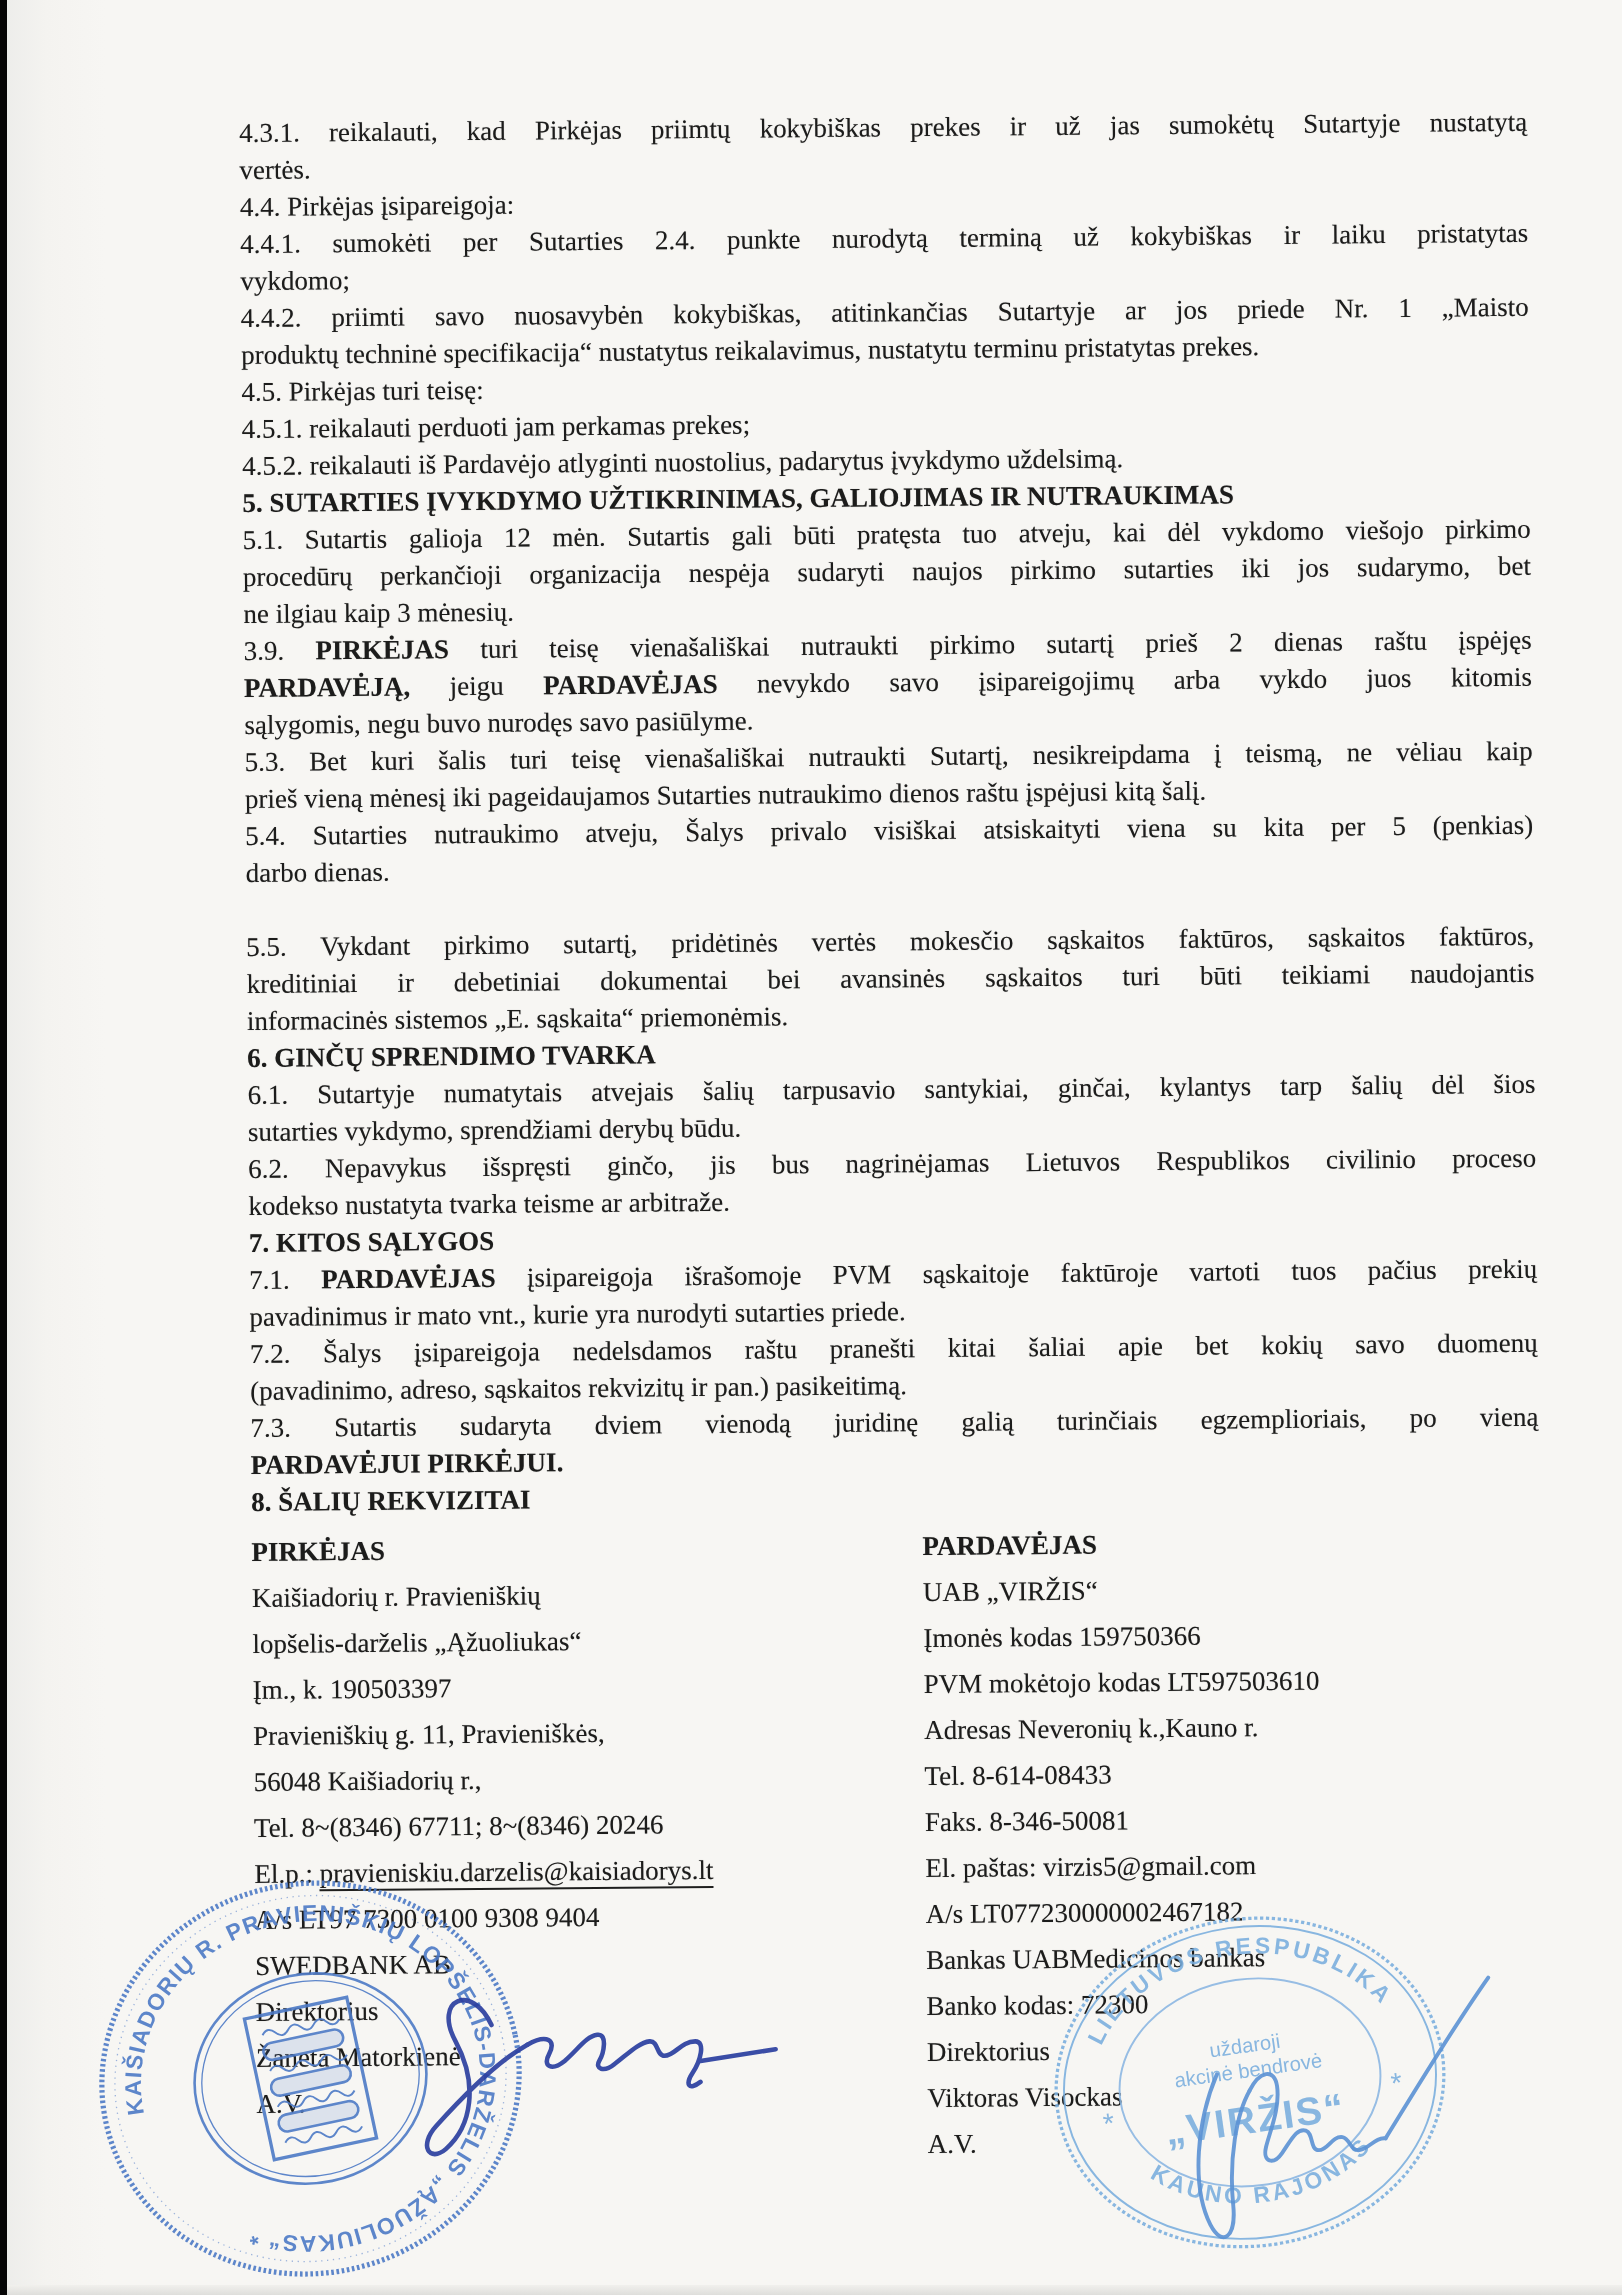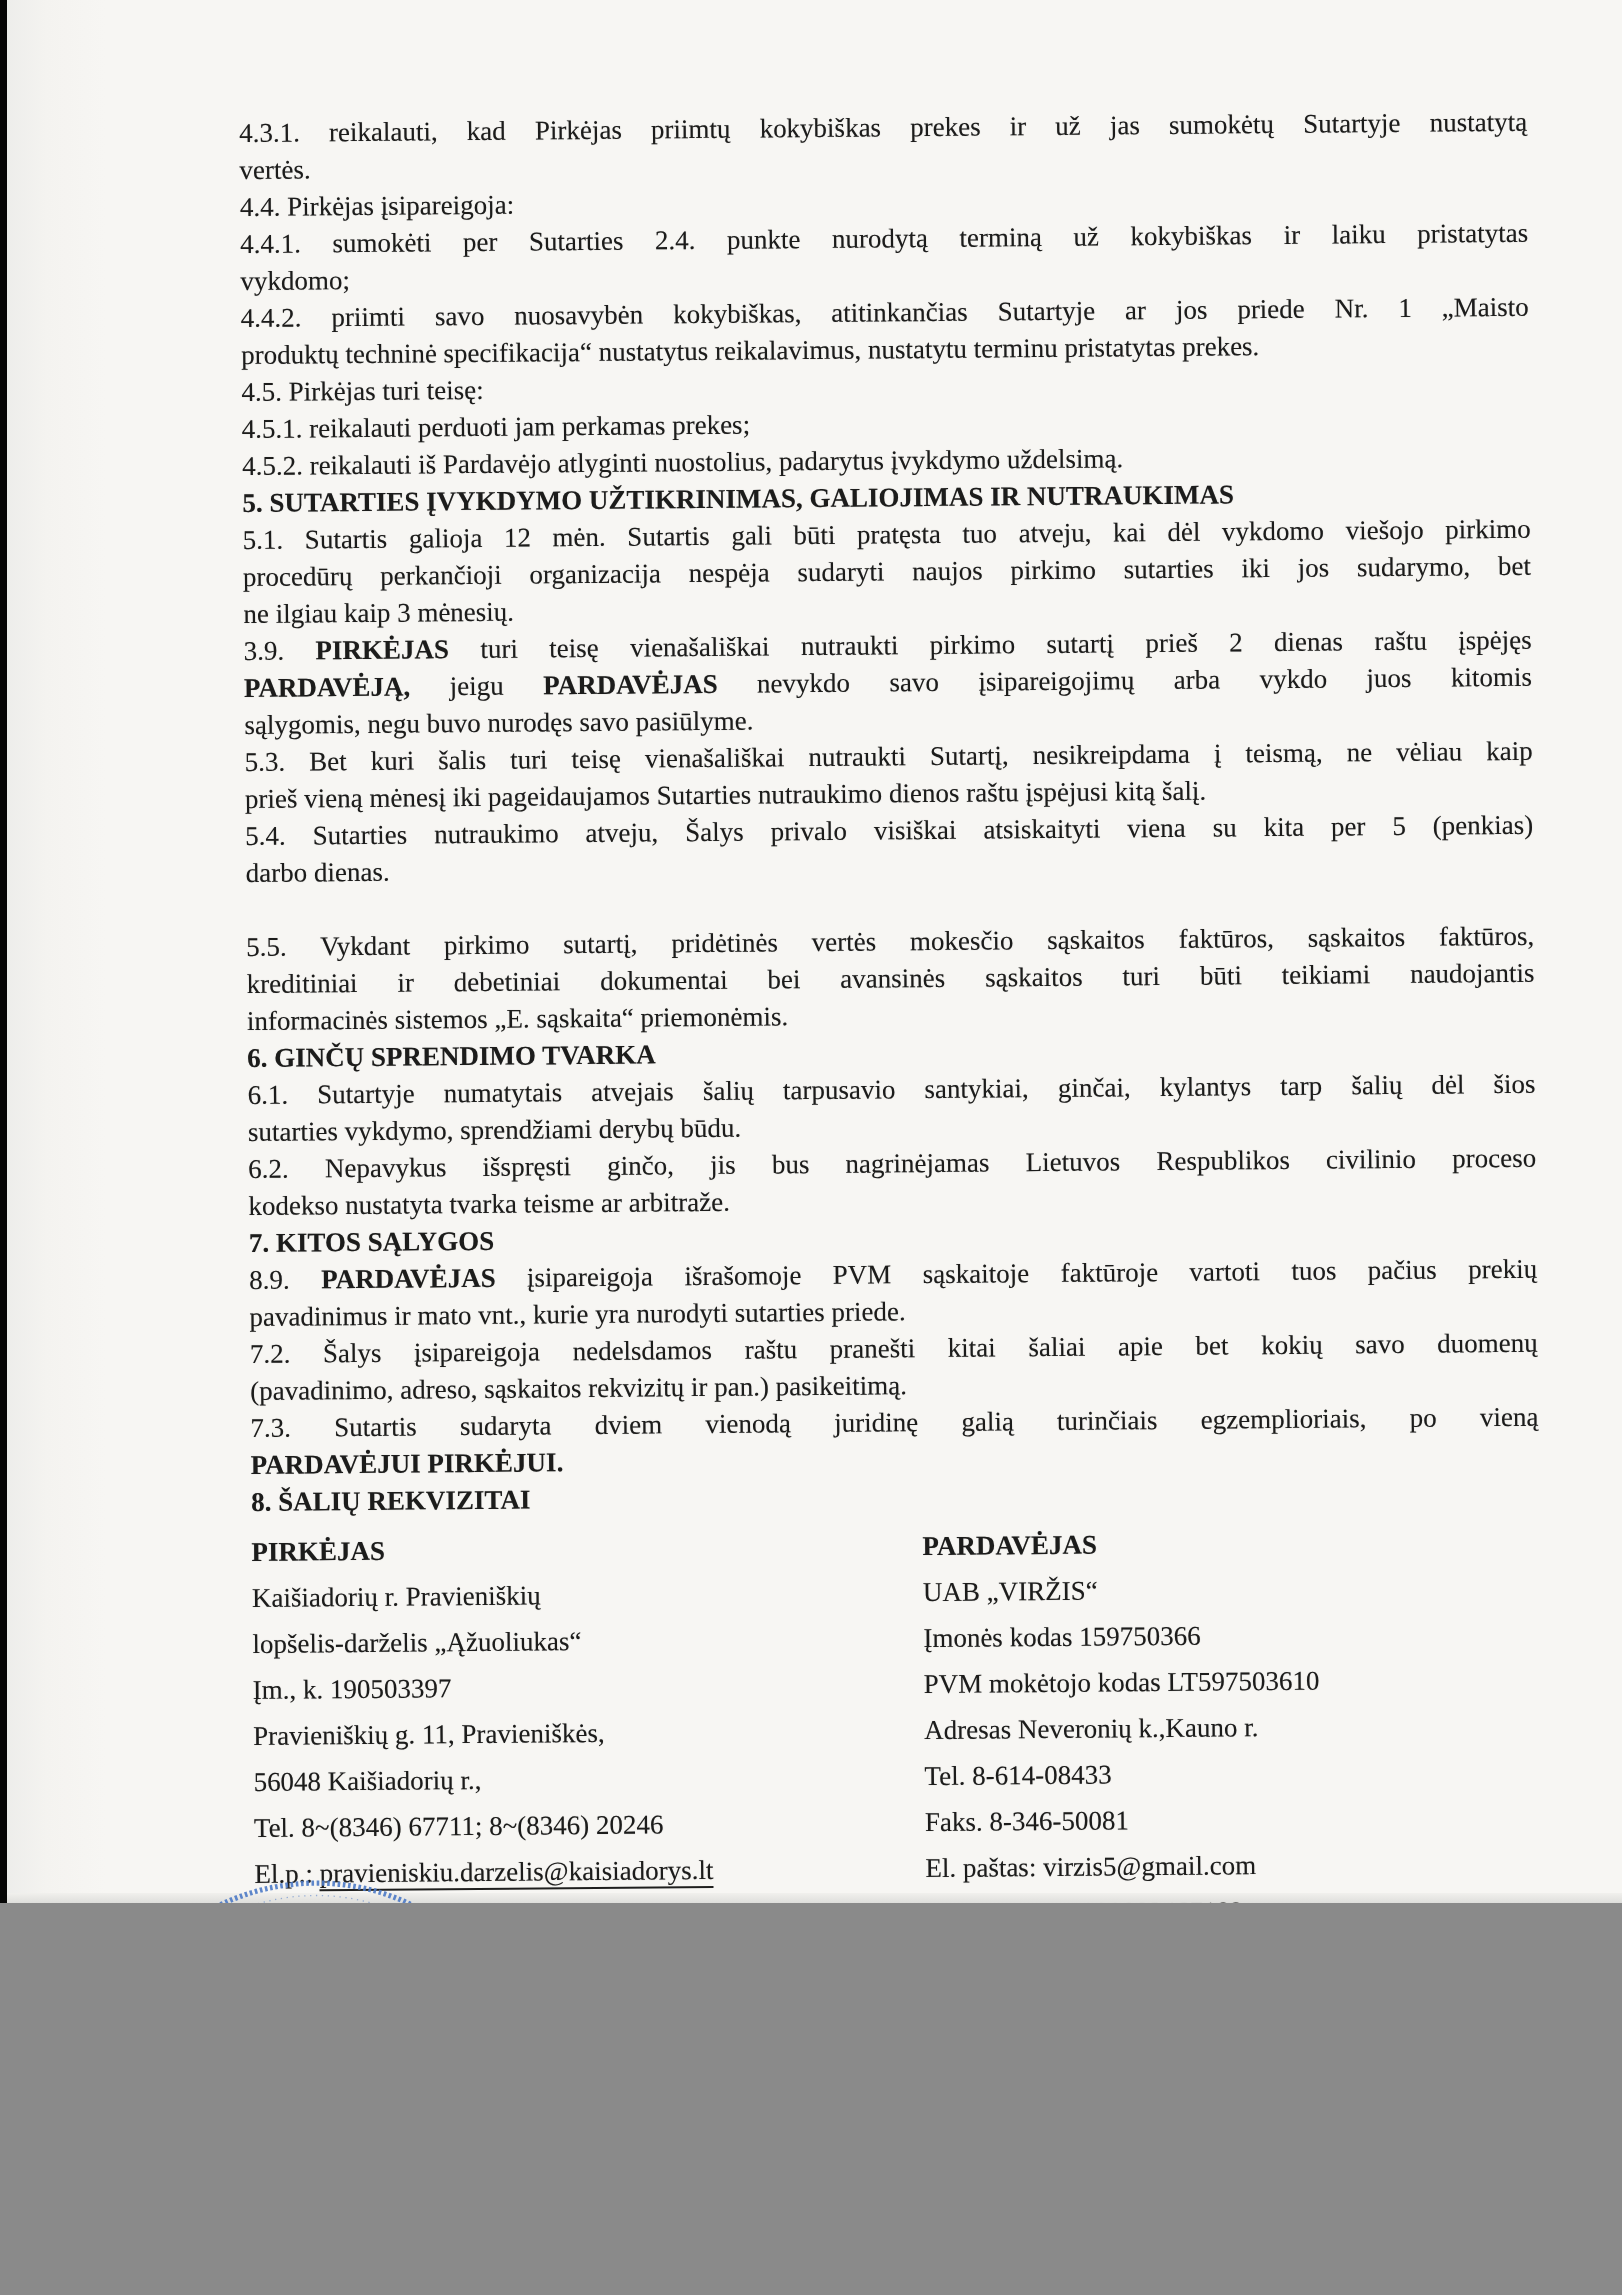--- a/index.html
+++ b/index.html
@@ -1,18 +1,18 @@
 <!DOCTYPE html>
 <html style="font-size:10.5px"><head>
 <meta charset="utf-8">
 <style>
   html,body{margin:0;padding:0;background:#8a8a8a;}
   .page{
     position:relative;
-    width:1623px;height:1903px;
+    width:1623px;height:2295px;
     background:linear-gradient(90deg,#ececea 0,#f4f3f0 46px,#f7f6f3 105px);
     overflow:hidden;
     font-family:"Liberation Serif","DejaVu Serif",serif;
     color:#1c1c1b;
   }
   .edge-strip{position:absolute;left:0;top:0;width:7.2px;height:2295px;background:#060606;z-index:40;}
   .bottom-band{position:absolute;left:0;bottom:0;width:100%;height:10.5px;background:linear-gradient(#f1f0ed,#dededb);z-index:5;}
   .content{
     position:absolute;left:239px;top:115px;width:1288px;
     transform:rotate(-0.5deg);transform-origin:top left;
@@ -102,21 +102,21 @@
           <div class="tline"><span>sutarties vykdymo, sprendžiami derybų būdu.</span></div>
         </div>
         <div class="para">
           <div class="tline just"><span>6.2. Nepavykus išspręsti ginčo, jis bus nagrinėjamas Lietuvos Respublikos civilinio proceso</span></div>
           <div class="tline"><span>kodekso nustatyta tvarka teisme ar arbitraže.</span></div>
         </div>
         <div class="para">
           <div class="tline"><span class="b">7. KITOS SĄLYGOS</span></div>
         </div>
         <div class="para">
-          <div class="tline just"><span>8.9. </span><span class="b">PARDAVĖJAS</span><span> įsipareigoja išrašomoje PVM sąskaitoje faktūroje vartoti tuos pačius prekių</span></div>
+          <div class="tline just"><span>7.1. </span><span class="b">PARDAVĖJAS</span><span> įsipareigoja išrašomoje PVM sąskaitoje faktūroje vartoti tuos pačius prekių</span></div>
           <div class="tline"><span>pavadinimus ir mato vnt., kurie yra nurodyti sutarties priede.</span></div>
         </div>
         <div class="para">
           <div class="tline just"><span>7.2. Šalys įsipareigoja nedelsdamos raštu pranešti kitai šaliai apie bet kokių savo duomenų</span></div>
           <div class="tline"><span>(pavadinimo, adreso, sąskaitos rekvizitų ir pan.) pasikeitimą.</span></div>
         </div>
         <div class="para">
           <div class="tline just"><span>7.3.  Sutartis  sudaryta  dviem  vienodą  juridinę  galią  turinčiais  egzemplioriais,  po  vieną</span></div>
           <div class="tline"><span class="b">PARDAVĖJUI PIRKĖJUI.</span></div>
         </div>

